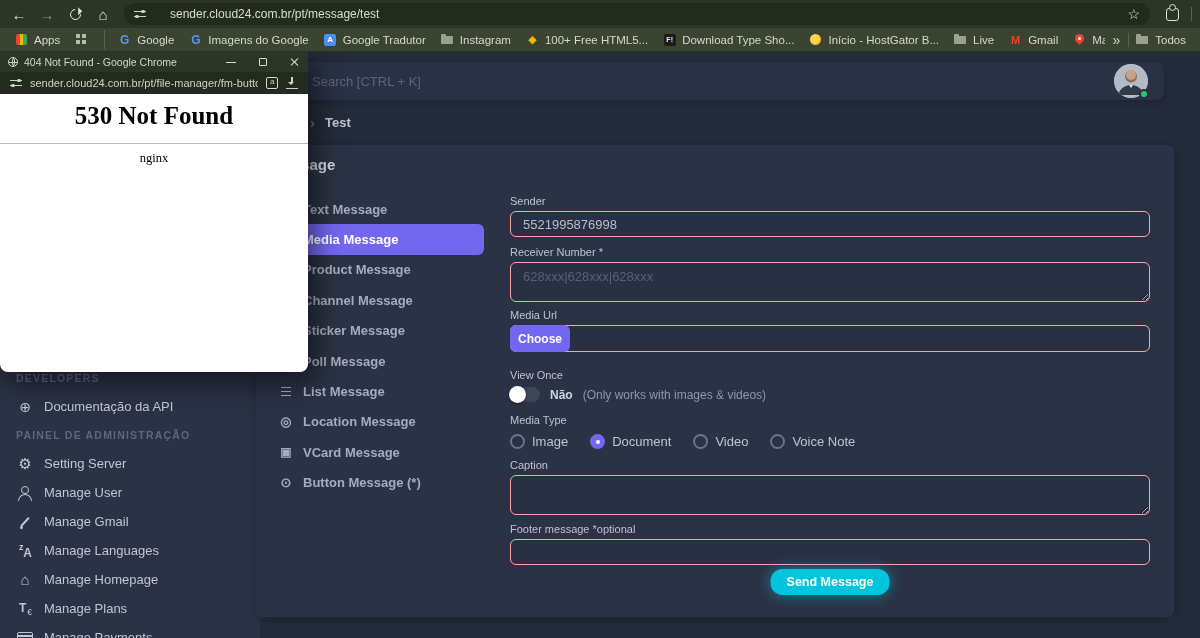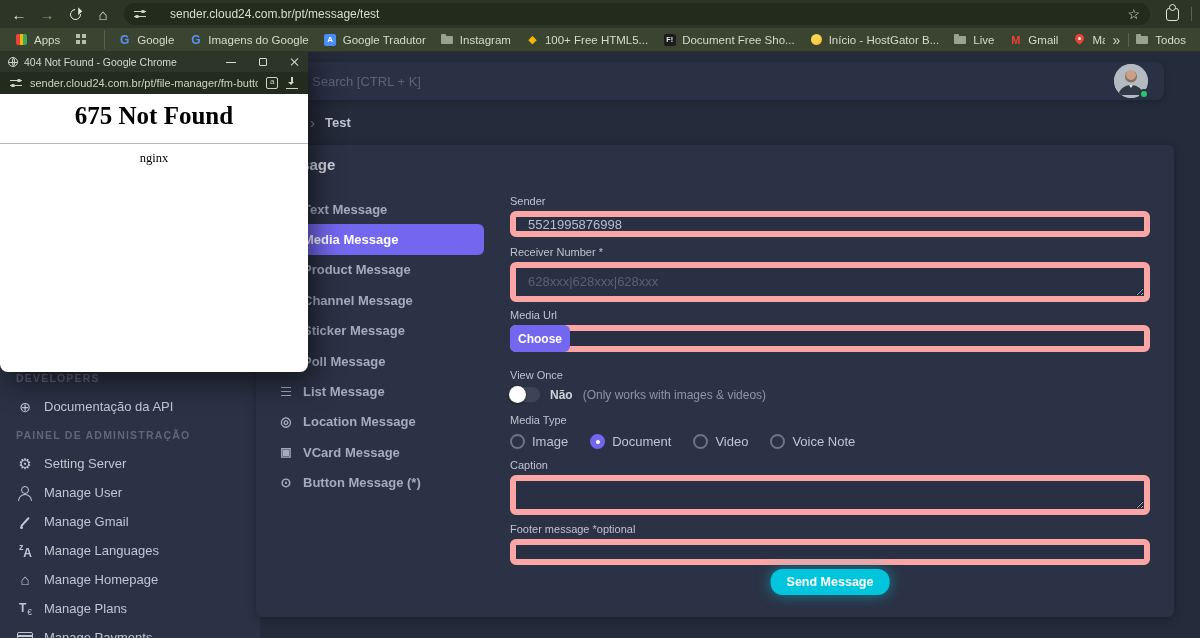--- a/index.html
+++ b/index.html
@@ -106,21 +106,21 @@
   .mi[data-icon="media-icon"]::before{content:"▤";font-size:12px}
   .mi[data-icon="product-icon"]::before{content:"⊞";font-size:12px}
   .mi[data-icon="channel-icon"]::before{content:"◈";font-size:12px}
   .mi[data-icon="sticker-icon"]::before{content:"▢";font-size:12px}
   .mi[data-icon="poll-icon"]::before{content:"▥";font-size:12px}
 
   
   #form{position:absolute;left:254px;top:0;width:640px;height:472px}
   .fg{position:absolute;left:0;right:0}
   .flabel{display:block;font-size:11px;color:#bfc2cf;margin-bottom:4px}
-  .tinput,.tarea{width:100%;background:#293043;border:6px solid #fca5a5;border-radius:6px;color:#b9bdcb;
+  .tinput,.tarea{width:100%;background:#293043;border:1px solid #fca5a5;border-radius:6px;color:#b9bdcb;
     font-size:13px;padding:4px 12px;font-family:"Liberation Sans",sans-serif;outline:none}
   .tinput{height:26px}
   .tarea{height:40px;resize:both;padding-top:6px}
   .tinput::placeholder,.tarea::placeholder{color:#5a6076}
   #g-sender{top:50px} #g-receiver{top:101px} #g-media{top:164px} #g-viewonce{top:224px}
   #g-mediatype{top:269px} #g-caption{top:314px} #g-footer{top:378px}
   .media-wrap{position:relative;height:27px}
   .media-wrap .tinput{height:27px;padding-left:72px}
   #choose-btn{position:absolute;left:0;top:0;height:27px;width:60px;background:var(--accent);border:none;
     border-radius:6px;color:#fff;font-weight:700;font-size:12px;font-family:"Liberation Sans",sans-serif}
@@ -210,21 +210,21 @@
       <div class="bm">
         <span class="fav" data-icon="folder-icon"></span>
         <span class="bm-label">Instagram</span>
       </div>
       <div class="bm">
         <span class="fav" data-icon="html5-icon"></span>
         <span class="bm-label">100+ Free HTML5...</span>
       </div>
       <div class="bm">
         <span class="fav" data-icon="download-badge-icon"></span>
-        <span class="bm-label">Document Free Sho...</span>
+        <span class="bm-label">Download Type Sho...</span>
       </div>
       <div class="bm">
         <span class="fav" data-icon="hostgator-icon"></span>
         <span class="bm-label">Início - HostGator B...</span>
       </div>
       <div class="bm">
         <span class="fav" data-icon="folder-icon"></span>
         <span class="bm-label">Live</span>
       </div>
       <div class="bm">
@@ -439,17 +439,17 @@
     <span class="win-btn win-max"></span>
     <span class="win-btn win-close"></span>
   </div>
   <div id="popup-urlbar">
     <span class="tune"></span>
     <span id="popup-url">sender.cloud24.com.br/pt/file-manager/fm-button</span>
     <span class="tr-ic"></span>
     <span class="dl-ic"></span>
   </div>
   <div id="popup-body">
-    <div id="popup-h1">675 Not Found</div>
+    <div id="popup-h1">530 Not Found</div>
     <hr id="popup-hr">
     <div id="popup-server">nginx</div>
   </div>
 </div>
 
 </body></html>

